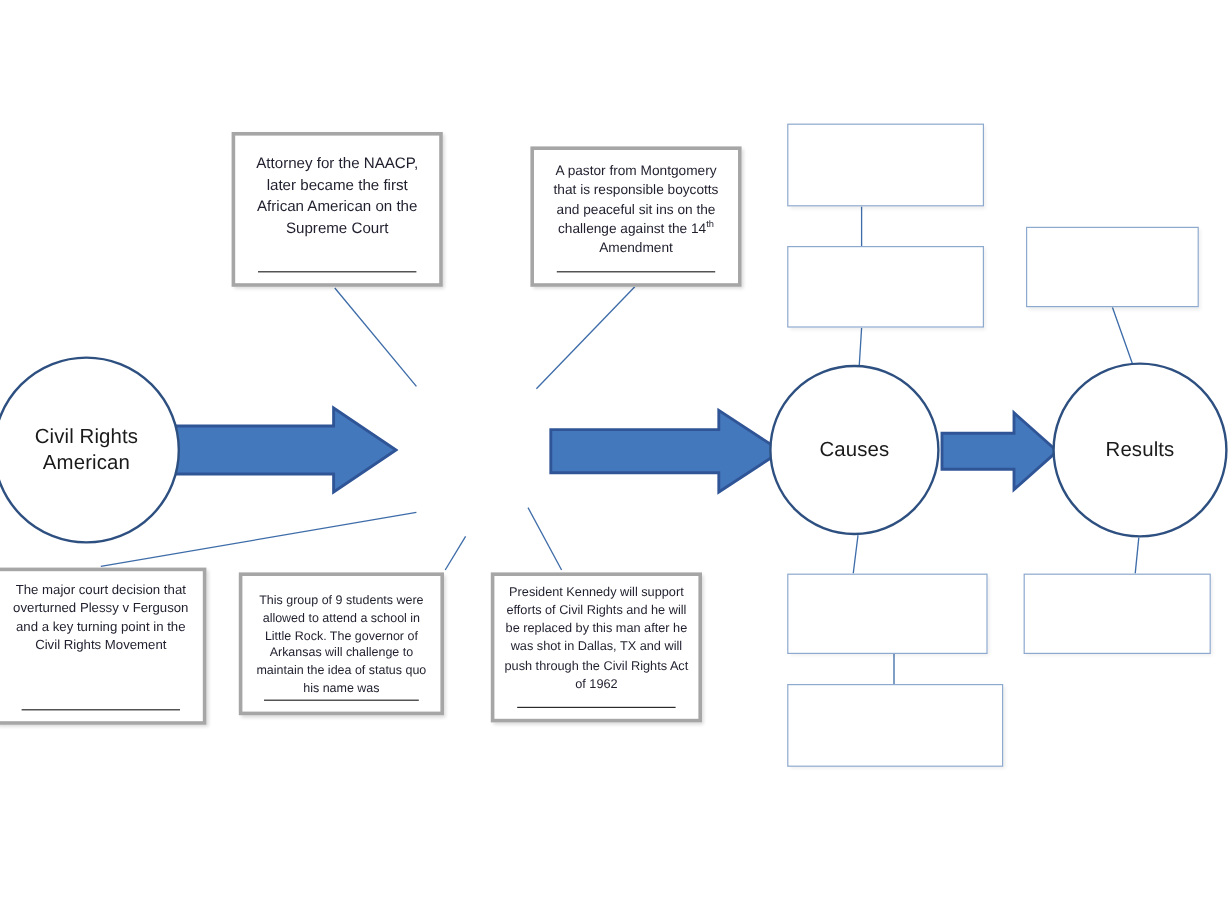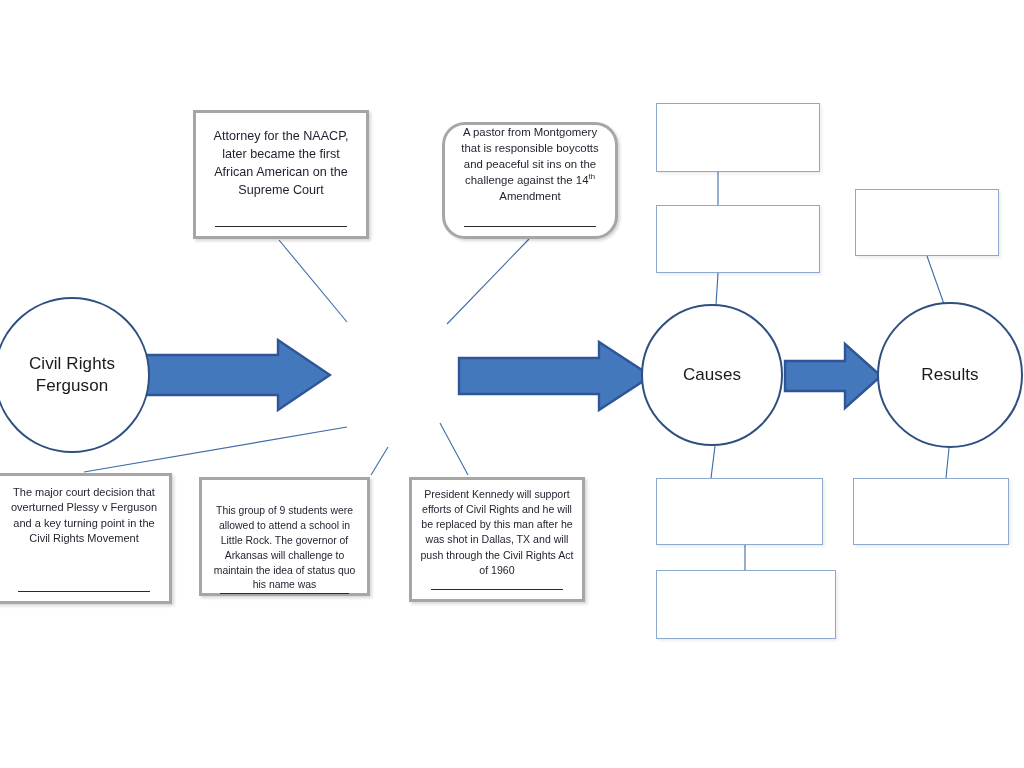--- a/index.html
+++ b/index.html
@@ -51,21 +51,21 @@
   .note-box {
     position: absolute;
     background: #ffffff;
     border: 3px solid #A6A6A6;
     box-sizing: border-box;
     box-shadow: 2px 2px 3px rgba(0,0,0,0.16);
     z-index: 4;
     display: flex;
     flex-direction: column;
     align-items: center;
-    justify-content: flex-start;
+    justify-content: flex-end;
   }
   .note-box .note-text {
     text-align: center;
     color: #1f1f2e;
     padding: 0 7px;
     box-sizing: border-box;
     width: 100%;
   }
   .note-box .blank-rule {
     border-bottom: 1.6px solid #2b2b2b;
@@ -119,51 +119,51 @@
   </div>
 
   <div class="big-arrow" style="left:783px; top:340px; width:100px; height:72px;">
     <svg width="100" height="72" viewBox="0 0 100 72" xmlns="http://www.w3.org/2000/svg">
       <polygon points="2,21 62,21 62,4 98,36 62,68 62,51 2,51" fill="#4478BC" stroke="#2F5597" stroke-width="2.4" stroke-linejoin="miter"></polygon>
     </svg>
   </div>
 
   <div class="node-circle" style="left:-6px; top:297px; width:156px; height:156px;">
     <span class="clabel">Civil Rights
-Ferguson</span>
+American</span>
   </div>
 
 
   <div class="node-circle" style="left:877px; top:302px; width:146px; height:146px;">
     <span class="clabel">Results</span>
   </div>
 
   <div class="node-circle" style="left:641px; top:304px; width:142px; height:142px;">
     <span class="clabel">Causes</span>
   </div>
 
   <div id="notes-layer">
       <div class="note-box" style="left: 193px; top: 110px; width: 176px; height: 129px; padding-top: 15px;">
         <div class="note-text" style="font-size: 12.6px; line-height: 1.42;">Attorney for the NAACP, later became the first African American on the Supreme Court</div>
         <div class="blank-rule"></div>
       </div>
-      <div class="note-box" style="left: 442px; top: 122px; width: 176px; height: 117px;  border-radius: 23px;">
+      <div class="note-box" style="left: 442px; top: 122px; width: 176px; height: 117px; padding-top: 11px;">
         <div class="note-text" style="font-size: 11.4px; line-height: 1.4;">A pastor from Montgomery that is responsible boycotts and peaceful sit ins on the challenge against the 14<sup>th</sup> Amendment</div>
         <div class="blank-rule"></div>
       </div>
       <div class="note-box" style="left: -4px; top: 473px; width: 176px; height: 131px; padding-top: 9px;">
         <div class="note-text" style="font-size: 11px; line-height: 1.4;">The major court decision that overturned Plessy v Ferguson  and a key turning point in the Civil Rights Movement</div>
         <div class="blank-rule"></div>
       </div>
       <div class="note-box" style="left: 199px; top: 477px; width: 171px; height: 119px; padding-top: 24px;">
         <div class="note-text" style="font-size: 10.4px; line-height: 1.43;">This group of 9 students were allowed to attend a school in Little Rock. The governor of Arkansas will challenge to maintain the idea of status quo his name was</div>
         <div class="blank-rule"></div>
       </div>
       <div class="note-box" style="left: 409px; top: 477px; width: 176px; height: 125px; padding-top: 7px;">
-        <div class="note-text" style="font-size: 10.6px; line-height: 1.43;">President Kennedy will support efforts of Civil Rights and he will be replaced by this man after he was shot in Dallas, TX and will push through the Civil Rights Act of 1960</div>
+        <div class="note-text" style="font-size: 10.6px; line-height: 1.43;">President Kennedy will support efforts of Civil Rights and he will be replaced by this man after he was shot in Dallas, TX and will push through the Civil Rights Act of 1962</div>
         <div class="blank-rule"></div>
       </div>
     </div>
 
   <div id="empty-layer">
       <div class="empty-box" style="left: 656px; top: 103px; width: 164px; height: 69px;"></div>
       <div class="empty-box" style="left: 656px; top: 205px; width: 164px; height: 68px;"></div>
       <div class="empty-box" style="left: 855px; top: 189px; width: 144px; height: 67px;"></div>
       <div class="empty-box" style="left: 656px; top: 478px; width: 167px; height: 67px;"></div>
       <div class="empty-box" style="left: 656px; top: 570px; width: 180px; height: 69px;"></div>

